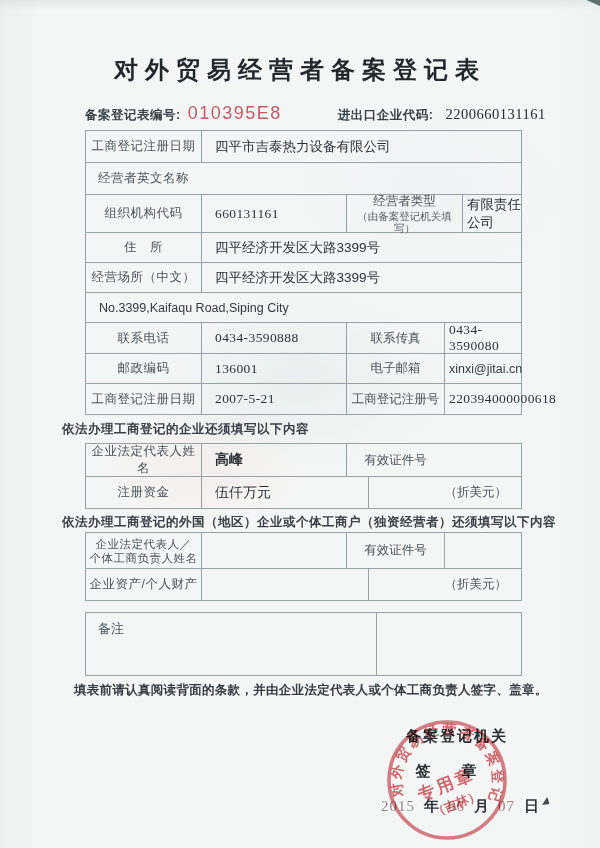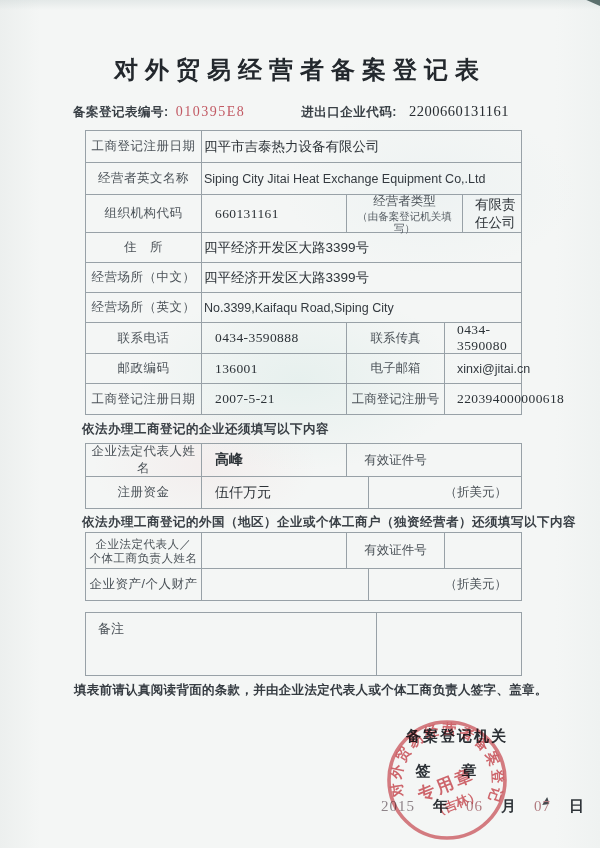--- a/index.html
+++ b/index.html
@@ -24,63 +24,63 @@
   }
   .corner-mark{position:absolute;top:0;right:0;width:16px;height:6px;
     background:#39514f;clip-path:polygon(100% 0,100% 100%,15% 0);opacity:.8;}
   .speck{position:absolute;left:543px;top:797px;width:7px;height:9px;background:#252b31;
     clip-path:polygon(0 100%,45% 0,100% 70%);transform:rotate(14deg);opacity:.85;}
 
   .title{
     position:absolute;top:54px;left:0;width:100%;text-align:center;
     font-size:24px;font-weight:700;letter-spacing:7px;color:#23282d;
   }
-  .meta{position:absolute;left:73px;top:103px;width:460px;display:flex;align-items:baseline;white-space:nowrap;}
+  .meta{position:absolute;left:85px;top:103px;width:460px;display:flex;align-items:baseline;white-space:nowrap;}
   .meta .lab{font-size:12.5px;font-weight:700;color:#383f45;letter-spacing:.5px;}
   .meta .num-red{
-    margin-left:7px;font-family:Liberation Serif, serif;
-    font-size:14px;color:var(--red);letter-spacing:1.5px;
+    margin-left:7px;font-family:Liberation Sans, sans-serif;
+    font-size:18px;color:var(--red);letter-spacing:1.5px;
   }
   .meta .lab2{margin-left:56px;}
   .meta .num-serif{margin-left:12px;font-family:"Liberation Serif","DejaVu Serif",serif;
     font-size:14.5px;color:#272c31;letter-spacing:.5px;}
 
   .tbl{position:absolute;left:85px;width:437px;border:1px solid var(--bd);}
   .tr{display:flex;border-top:1px solid var(--bd);}
   .tr:first-child{border-top:none;}
   .td{border-left:1px solid var(--bd);display:flex;align-items:center;min-width:0;}
   .td:first-child{border-left:none;}
   .td-label{width:115px;justify-content:center;text-align:center;
     font-size:12.5px;color:var(--label);letter-spacing:.5px;flex-direction:column;}
-  .td-val{flex:1;padding-left:2px;font-size:13.5px;color:var(--val);text-align:right;}
+  .td-val{flex:1;padding-left:13px;font-size:13.5px;color:var(--val);text-align:right;}
   .td-val1{width:107px;padding-left:13px;font-size:13.5px;color:var(--val);}
   .td-lab2{width:98px;justify-content:center;text-align:center;
     font-size:12.5px;color:var(--label);flex-direction:column;margin-left:38px;}
   .td-lab2.wide{width:116px;}
-  .td-val2{flex:1;padding-left:12px;font-size:13.5px;color:var(--val);}
+  .td-val2{flex:1;padding-left:4px;font-size:13.5px;color:var(--val);}
   .serif-num{font-family:"Liberation Serif","DejaVu Serif",serif;font-size:13.5px;letter-spacing:.4px;}
   .en{font-size:12.5px;color:#33393f;}
   .sub-note{font-size:10.5px;line-height:12px;color:#565d63;}
   .two-line{font-size:11.5px;line-height:14px;}
   .bold-val{font-weight:700;font-size:14px;}
   .usd{flex:1;justify-content:flex-end;padding-right:14px;font-size:12.5px;color:#4a5157;margin-left:12px;}
   .mid155{width:155px;padding-left:13px;font-size:14px;color:var(--val);}
 
-  .sec-head{position:absolute;left:82px;font-size:12.5px;font-weight:700;color:#3a4046;letter-spacing:.5px;}
+  .sec-head{position:absolute;left:62px;font-size:12.5px;font-weight:700;color:#3a4046;letter-spacing:.5px;}
 
   .remarks-left{flex:1;align-items:flex-start;padding:7px 0 0 12px;font-size:13px;color:var(--label);}
   .remarks-right{width:145px;}
 
   .foot-note{position:absolute;left:74px;top:682px;font-size:12.5px;font-weight:700;color:#353b41;letter-spacing:.3px;}
 
   .authority{position:absolute;left:377px;top:727px;width:160px;text-align:center;
     font-size:15px;font-weight:700;color:#2b3035;letter-spacing:2px;}
   .sign{position:absolute;left:370px;top:762px;width:160px;text-align:center;
     font-size:15px;font-weight:700;color:#2b3035;letter-spacing:8px;}
-  .dateline{position:absolute;left:381px;top:797px;display:flex;align-items:baseline;gap:18px;}
+  .dateline{position:absolute;left:381px;top:797px;display:flex;align-items:baseline;gap:9px;}
   .dateline .dnum{font-family:"Liberation Serif","DejaVu Serif",serif;font-size:15px;color:#8e8489;letter-spacing:1px;}
   .dateline .dnum.tint{color:#b17b80;}
   .dateline .dchar{font-size:15px;font-weight:700;color:#2e3338;}
 
   .stamp{position:absolute;left:377px;top:710px;width:140px;height:140px;
     mix-blend-mode:multiply;opacity:.82;}
 </style>
 </head>
 <body>
 
@@ -97,41 +97,39 @@
     <span class="num-serif">2200660131161</span>
   </div>
 
   <div class="tbl" style="top:130px">
     <div class="tr" style="height:31px">
       <div class="td td-label">工商登记注册日期</div>
       <div class="td td-val">四平市吉泰热力设备有限公司</div>
     </div>
     <div class="tr" style="height:32px">
       <div class="td td-label">经营者英文名称</div>
-      <div class="td td-val en">Siping City Jitai Heat Exchange Equipment Co,.Ltd</div>
     </div>
     <div class="tr" style="height:38px">
       <div class="td td-label">组织机构代码</div>
       <div class="td td-val1 serif-num">660131161</div>
       <div class="td td-lab2 wide">
         <div>经营者类型</div>
         <div class="sub-note">（由备案登记机关填写）</div>
       </div>
       <div class="td td-val2">有限责任公司</div>
     </div>
     <div class="tr" style="height:30px">
       <div class="td td-label">住　所</div>
       <div class="td td-val">四平经济开发区大路3399号</div>
     </div>
     <div class="tr" style="height:30px">
       <div class="td td-label">经营场所（中文）</div>
       <div class="td td-val">四平经济开发区大路3399号</div>
     </div>
     <div class="tr" style="height:30px">
-      <div class="td td-label">经营场所（英文）</div>
       <div class="td td-val en">No.3399,Kaifaqu Road,Siping City</div>
     </div>
     <div class="tr" style="height:31px">
       <div class="td td-label">联系电话</div>
       <div class="td td-val1 serif-num">0434-3590888</div>
       <div class="td td-lab2">联系传真</div>
       <div class="td td-val2 serif-num">0434-3590080</div>
     </div>
     <div class="tr" style="height:30px">
       <div class="td td-label">邮政编码</div>

